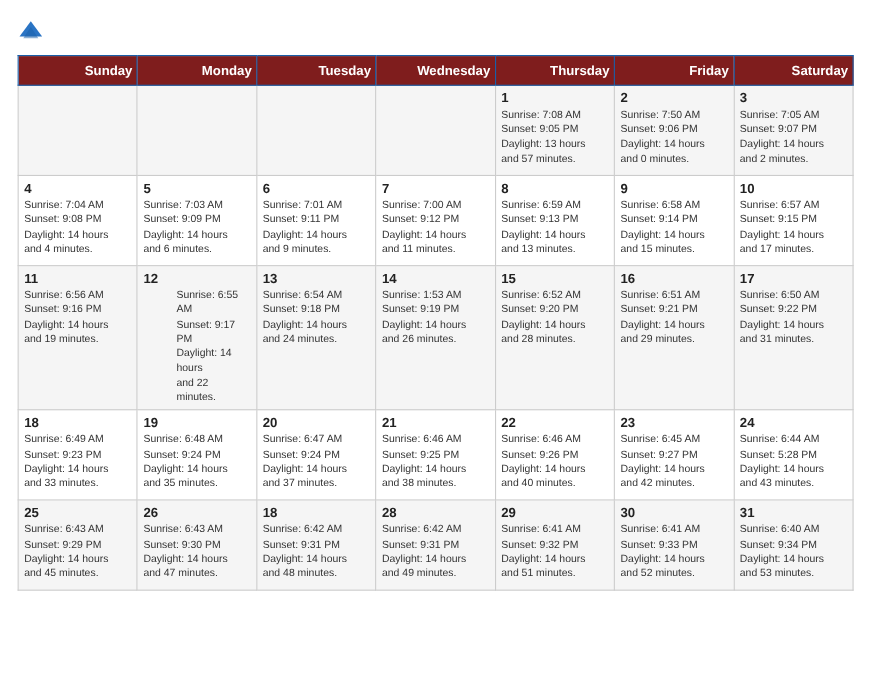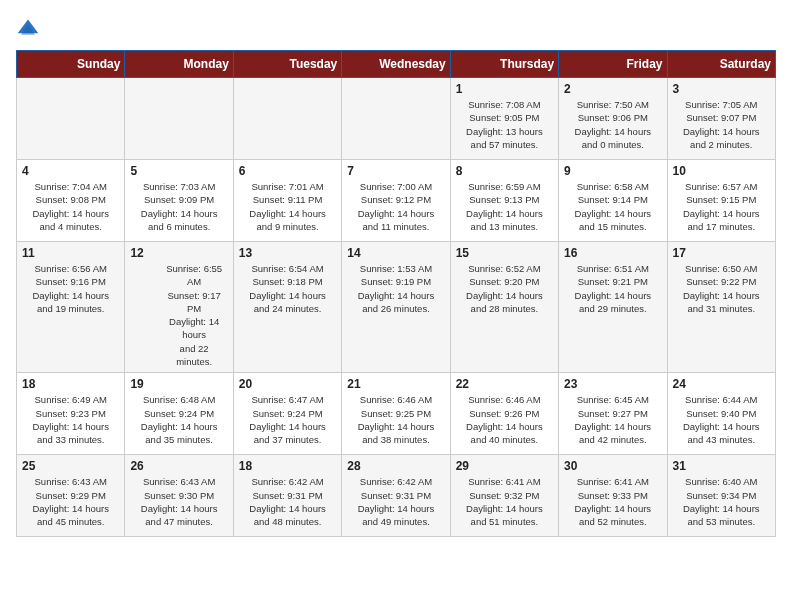--- a/index.html
+++ b/index.html
@@ -80,21 +80,20 @@
     .day-num {
       font-size: 12px;
       font-weight: bold;
       display: block;
       margin-bottom: 2px;
     }
     .day-info {
       font-size: 9.5px;
       line-height: 1.4;
       color: #333;
-      text-align: center;
     }
     .empty-cell {
       background-color: #f5f5f5;
     }
   </style>
 </head>
 <body>
 
 <div class="header">
   <div class="logo">
@@ -293,21 +292,21 @@
         <td>
           <span class="day-num">23</span>
           <div class="day-info" style="white-space: pre-line;">Sunrise: 6:45 AM
 Sunset: 9:27 PM
 Daylight: 14 hours
 and 42 minutes.</div>
         </td>
         <td>
           <span class="day-num">24</span>
           <div class="day-info" style="white-space: pre-line;">Sunrise: 6:44 AM
-Sunset: 9:40 PM
+Sunset: 5:28 PM
 Daylight: 14 hours
 and 43 minutes.</div>
         </td>
       </tr>
       <tr>
         <td>
           <span class="day-num">25</span>
           <div class="day-info" style="white-space: pre-line;">Sunrise: 6:43 AM
 Sunset: 9:29 PM
 Daylight: 14 hours

